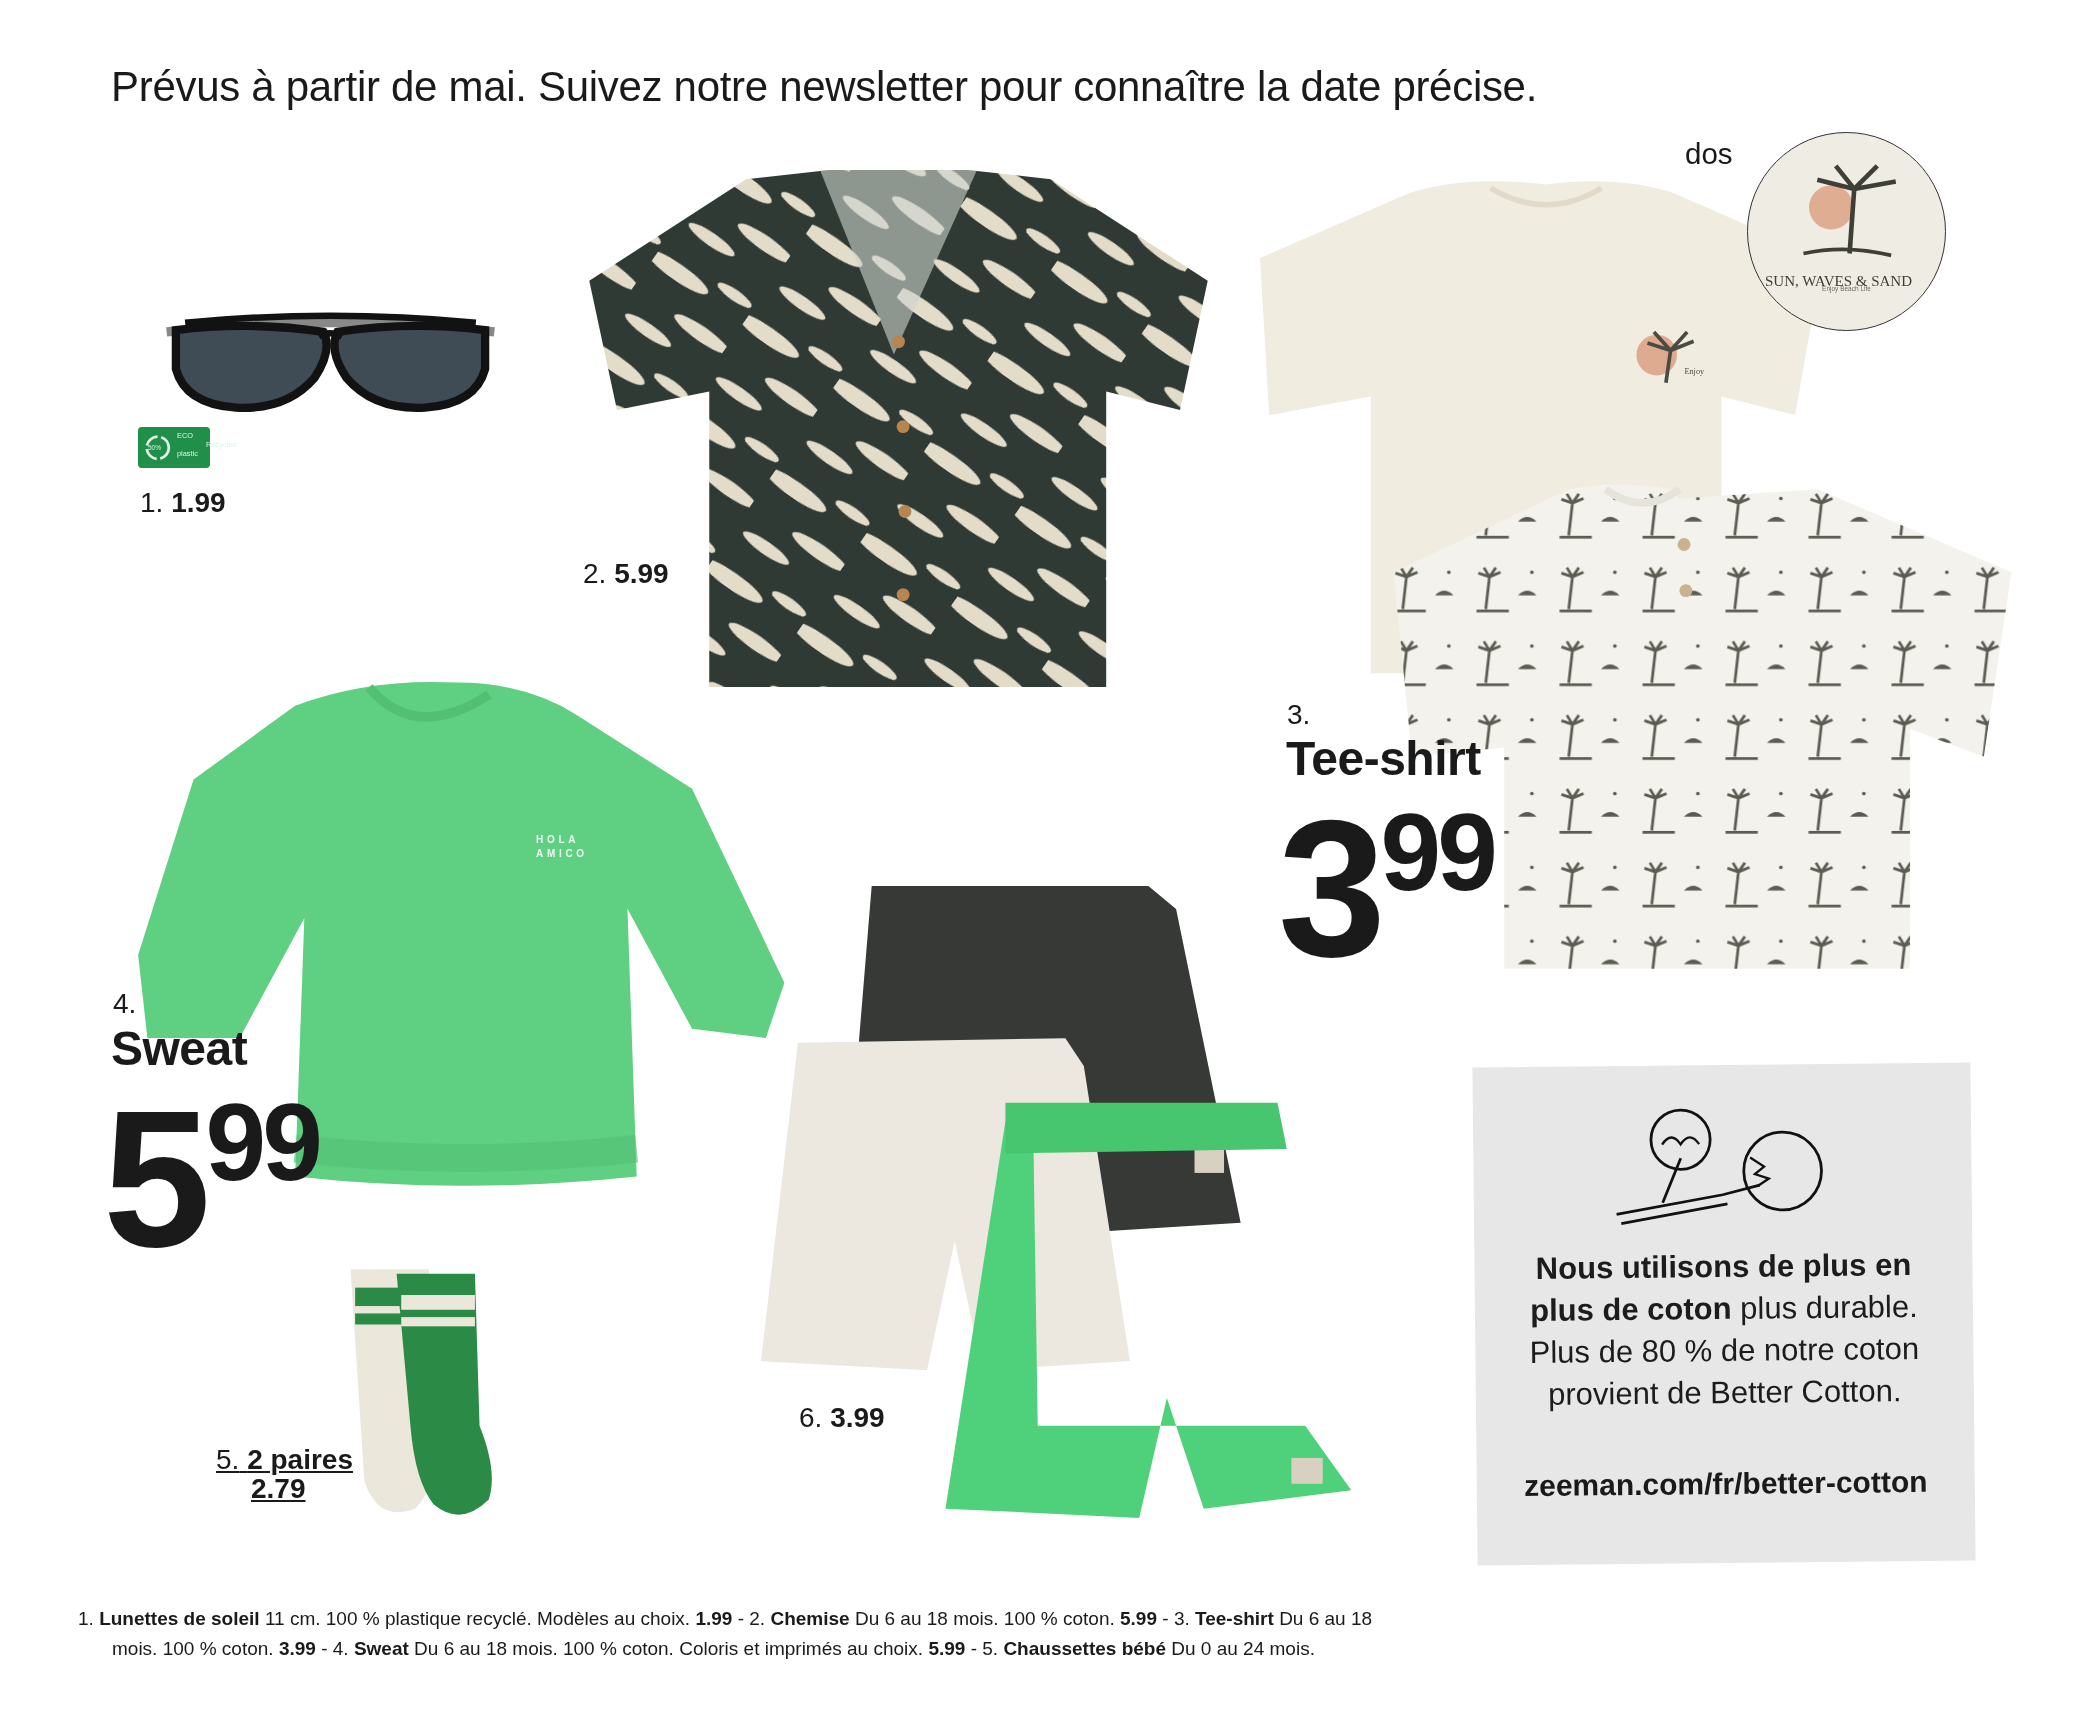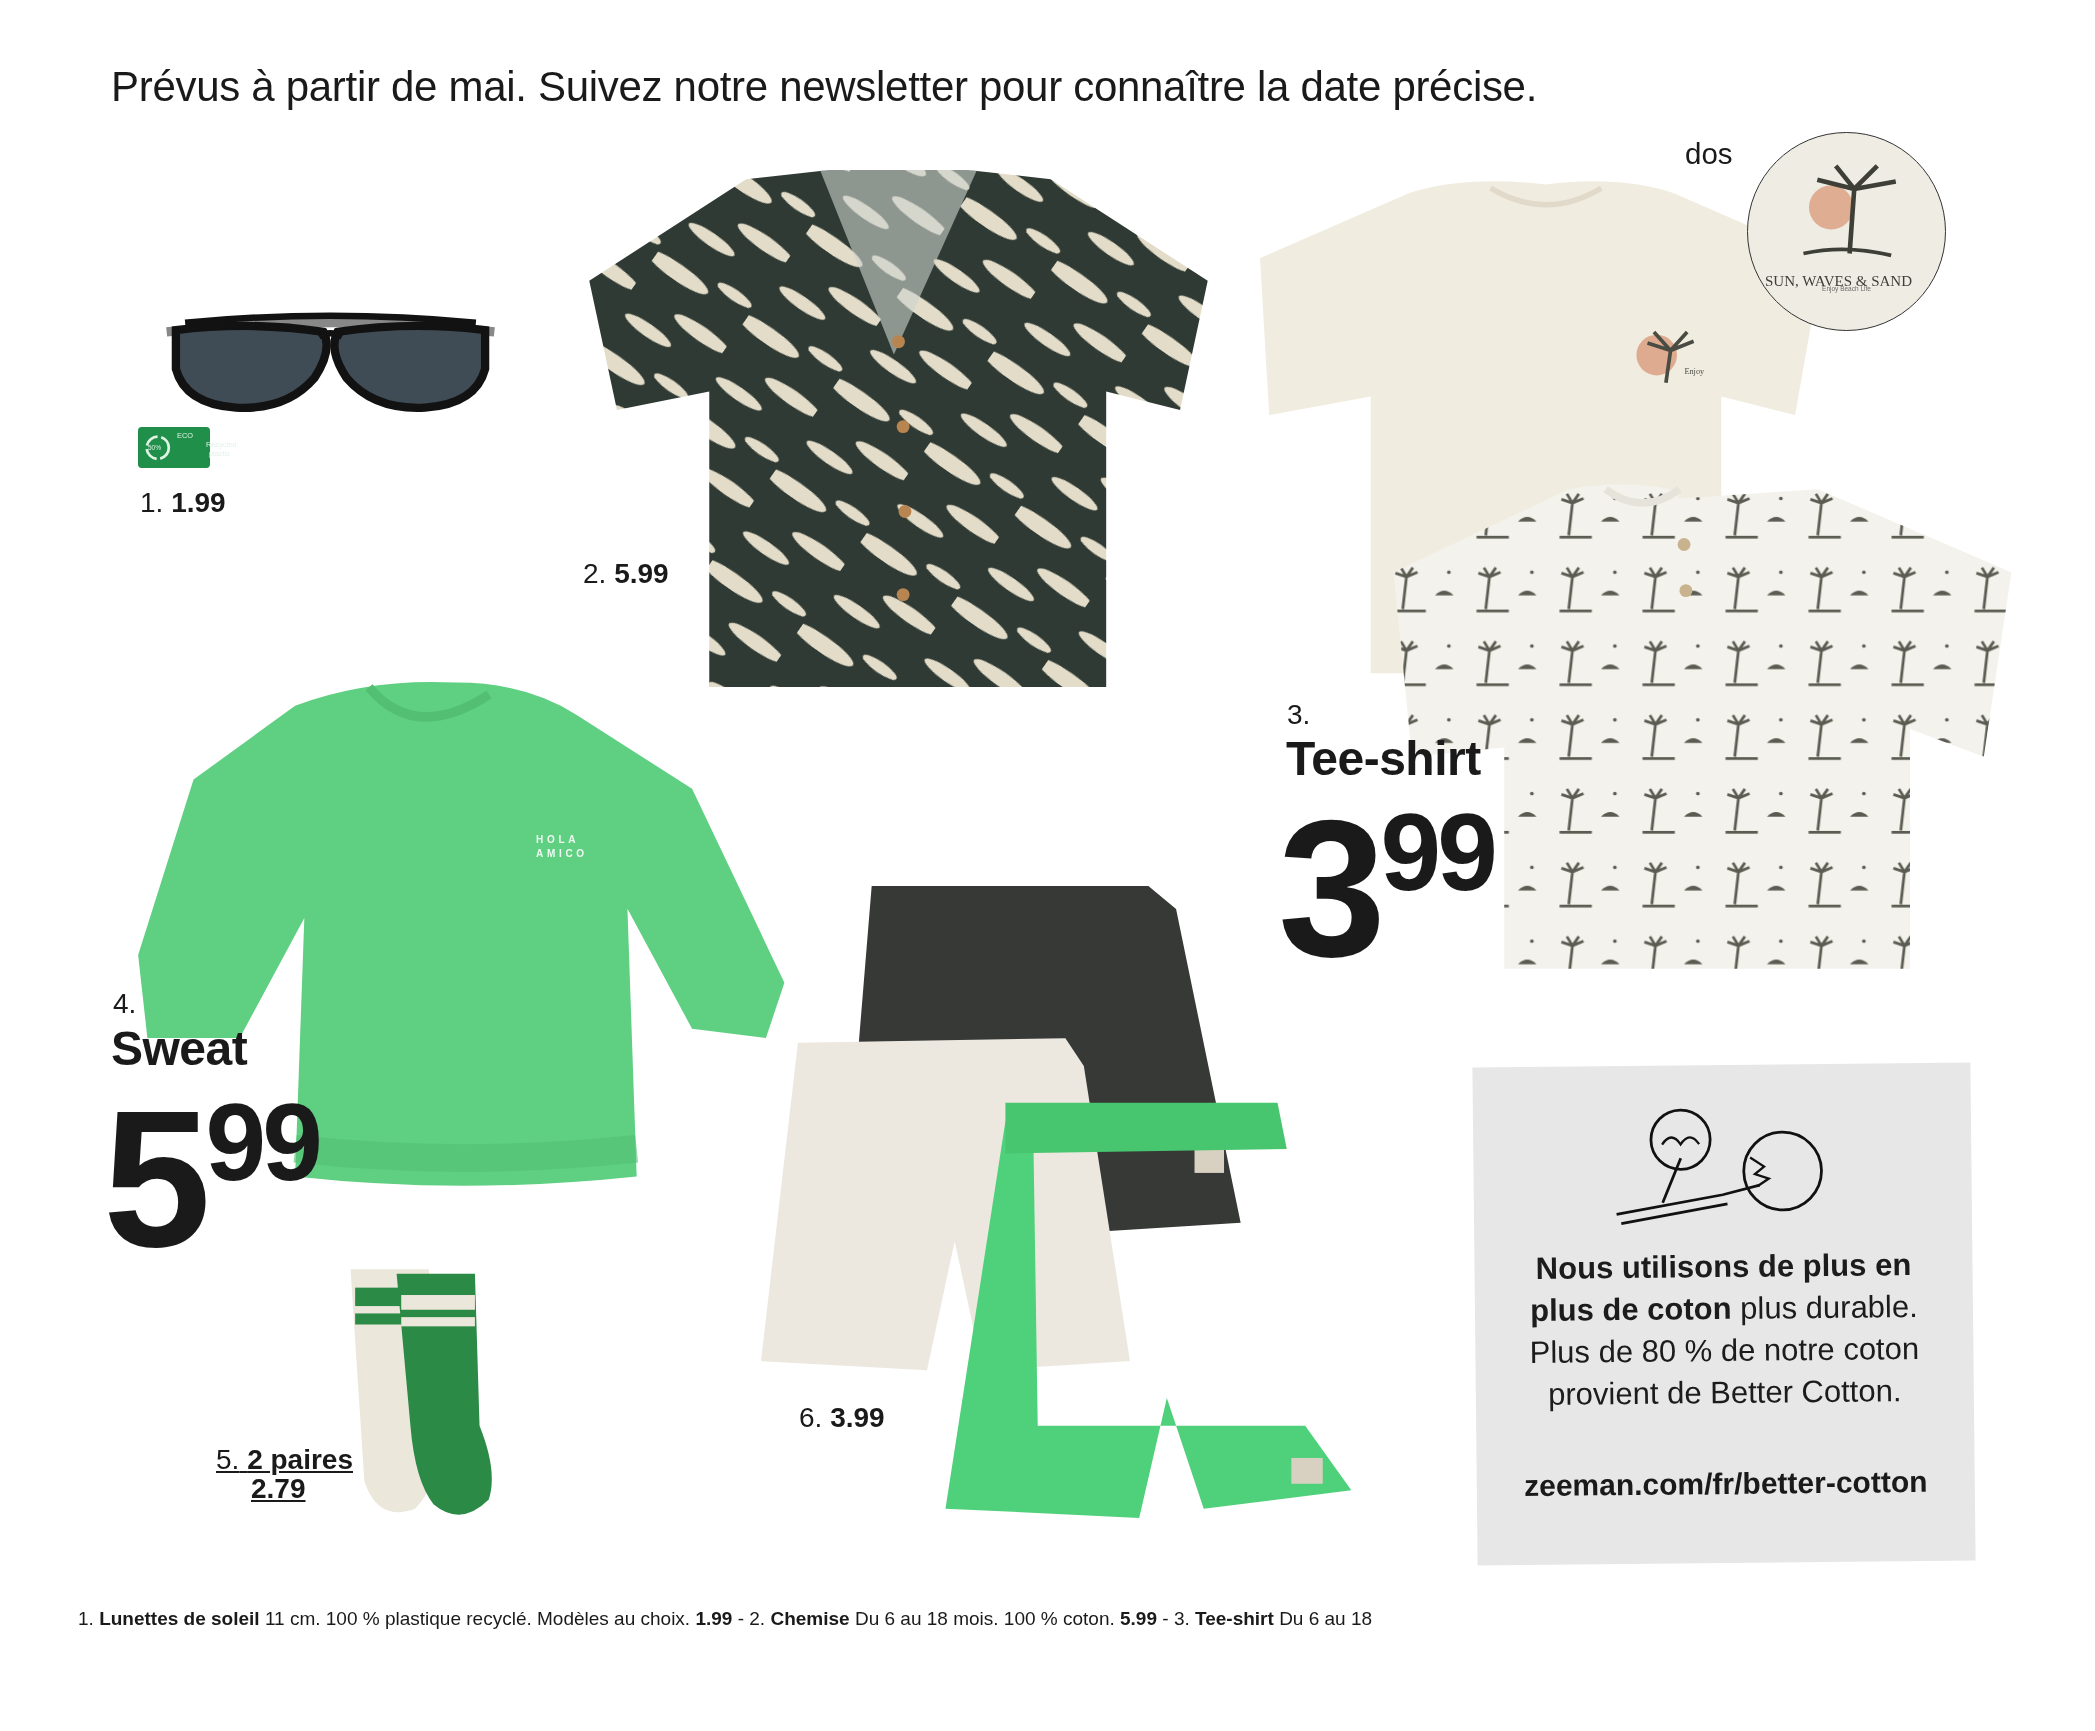--- a/index.html
+++ b/index.html
@@ -40,21 +40,21 @@
     <path d="M40 30 Q197 15 355 30" stroke="#121212" stroke-width="7" fill="none"></path>
   </svg>
 </div>
 <div class="abs eco">
   <svg class="abs" style="left:4.6px;top:5.5px" width="29.5" height="29.5" viewBox="0 0 32 32">
     <circle cx="16" cy="16" r="12" fill="none" stroke="#dff3e6" stroke-width="3" stroke-dasharray="16 4"></circle>
   </svg>
   <span class="abs" style="left:10px;top:16.6px;font-size:6.5px;">50%</span>
   <span class="abs" style="left:39px;top:4.6px;">ECO</span>
   <span class="abs" style="left:39px;top:14px;padding-left:29px;">Recycled</span>
-  <span class="abs" style="left:39px;top:23px;margin-left:32px;">plastic</span>
+  <span class="abs" style="left:39px;top:23px;">plastic</span>
 </div>
 <div class="abs small-price" style="left:140px;top:487px;">
   <span>1.</span> <b>1.99</b>
 </div>
 
 <div class="abs" style="left:580px;top:170px;width:637px;height:528px;">
   <svg width="637" height="528" viewBox="0 0 690 572">
     <defs>
       <pattern id="leaf" width="120" height="120" patternUnits="userSpaceOnUse" patternTransform="rotate(35)">
         <rect width="120" height="120" fill="#2f3a34"></rect>
@@ -175,14 +175,15 @@
     <div><b>Nous utilisons de plus en</b></div>
     <div><b>plus de coton</b><span> plus durable.</span></div>
     <div>Plus de 80 % de notre coton</div>
     <div>provient de Better Cotton.</div>
   </div>
   <div class="cotton-url">zeeman.com/fr/better-cotton</div>
 </div>
 
 <div class="abs footer">
   <div class="row"><span>1. </span><b>Lunettes de soleil</b><span> 11 cm. 100 % plastique recyclé. Modèles au choix. </span><b>1.99</b><span> - 2. </span><b>Chemise</b><span> Du 6 au 18 mois. 100 % coton. </span><b>5.99</b><span> - 3. </span><b>Tee-shirt</b><span> Du 6 au 18</span></div>
+  <div class="row ind"><span>mois. 100 % coton. </span><b>3.99</b><span> - 4.  </span><b>Sweat</b><span> Du 6 au 18 mois. 100 % coton. Coloris et imprimés au choix. </span><b>5.99</b><span> - 5. </span><b>Chaussettes bébé</b><span> Du 0 au 24 mois.</span></div>
 </div>
 
 
 </body></html>

